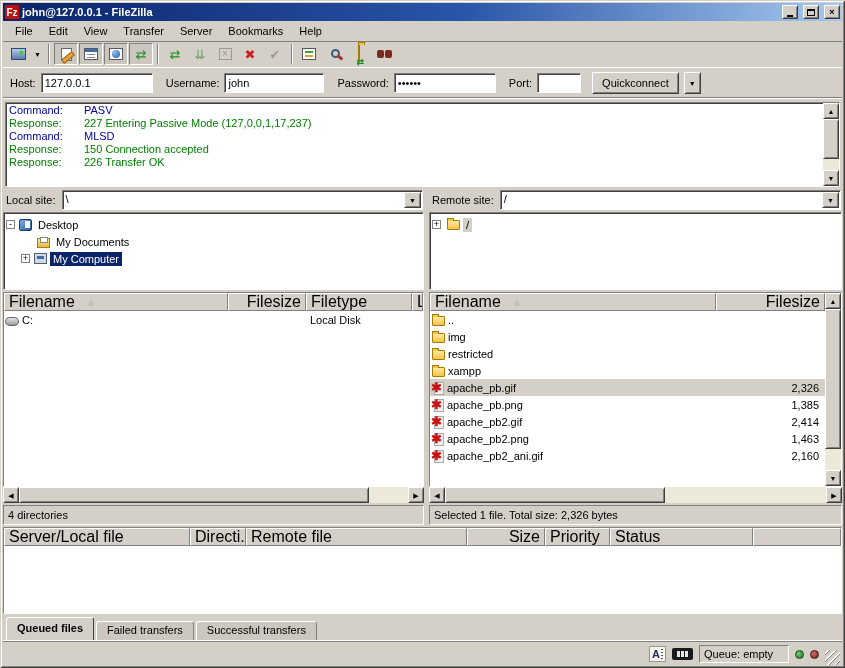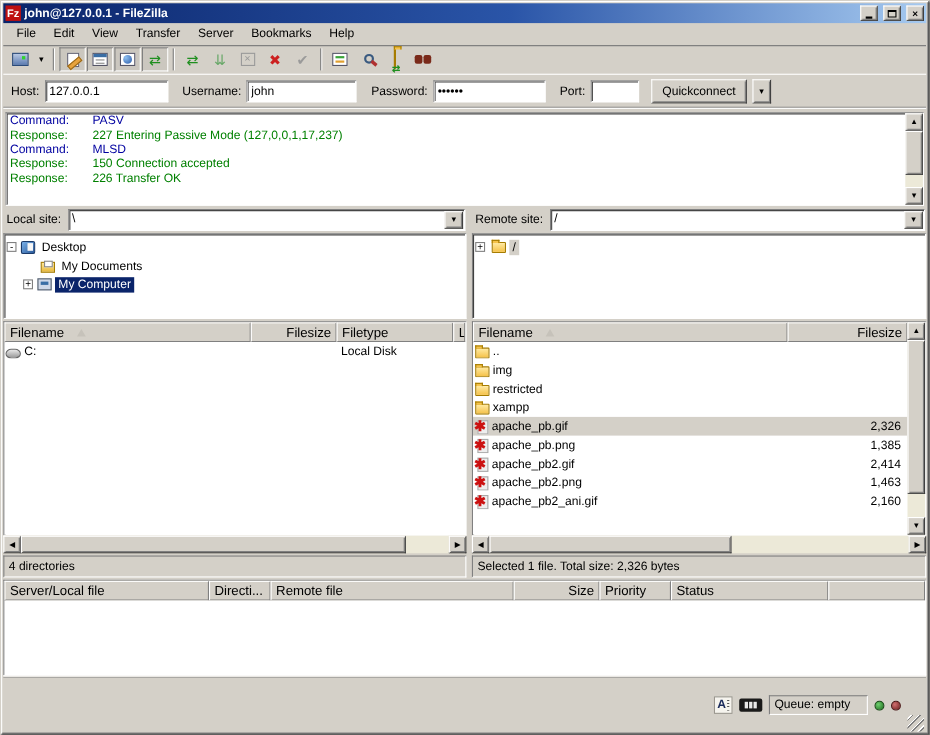--- a/index.html
+++ b/index.html
@@ -130,21 +130,21 @@
   .tlabel.sel { background:#0a246a; color:#fff; }
   .tlabel.greysel { background:#d4d0c8; }
   .treeicon-gap { margin-right:3px; }
 
   
   .listwrap { flex:1; display:flex; min-height:0;
               border:1px solid; border-color:#808080 #ffffff #ffffff #808080; box-shadow:inset 1px 1px 0 #404040;
               background:#fff; }
   .listcol { flex:1; display:flex; flex-direction:column; min-width:0; }
   .lheader { height:18px; flex:none; display:flex; background:#d4d0c8; overflow:hidden; }
-  .hcell { font-size:12px; padding:1px 4px; display:flex; align-items:center; white-space:nowrap; overflow:hidden;
+  .hcell { font-size:16px; padding:1px 4px; display:flex; align-items:center; white-space:nowrap; overflow:hidden;
            border:1px solid; border-color:#ffffff #808080 #808080 #ffffff; background:#d4d0c8; flex:none; }
   .hcell.right { justify-content:flex-end; }
   .hcell.grow { flex:1; }
   .sort-asc { width:0; height:0; border-left:4px solid transparent; border-right:4px solid transparent;
               border-bottom:7px solid #c6c2ba; margin-left:12px; }
   .lbody { flex:1; background:#fff; overflow:hidden; }
   .lrow { height:17px; display:flex; align-items:center; font-size:11px; }
   .lrow.sel { background:#d4d0c8; }
   .cell { white-space:nowrap; overflow:hidden; flex:none; display:flex; align-items:center; }
   .cell.right { justify-content:flex-end; padding-right:6px; }
@@ -528,20 +528,25 @@
       <span class="hcell qh-status">
           <span>Status</span>
         </span>
       <span class="hcell qh-empty">
           <span></span>
         </span>
     </div>
     <div class="qbody"></div>
   </div>
 
+  <div class="tabbar">
+    <span class="tab active">Queued files</span>
+    <span class="tab">Failed transfers</span>
+    <span class="tab">Successful transfers</span>
+  </div>
 
   <div class="statusbar">
     <span class="sb-spacer"></span>
     <span class="dtype">
         <span>A</span>
       </span>
     <span class="badge">
         <i></i>
         <i></i>
         <i></i>

